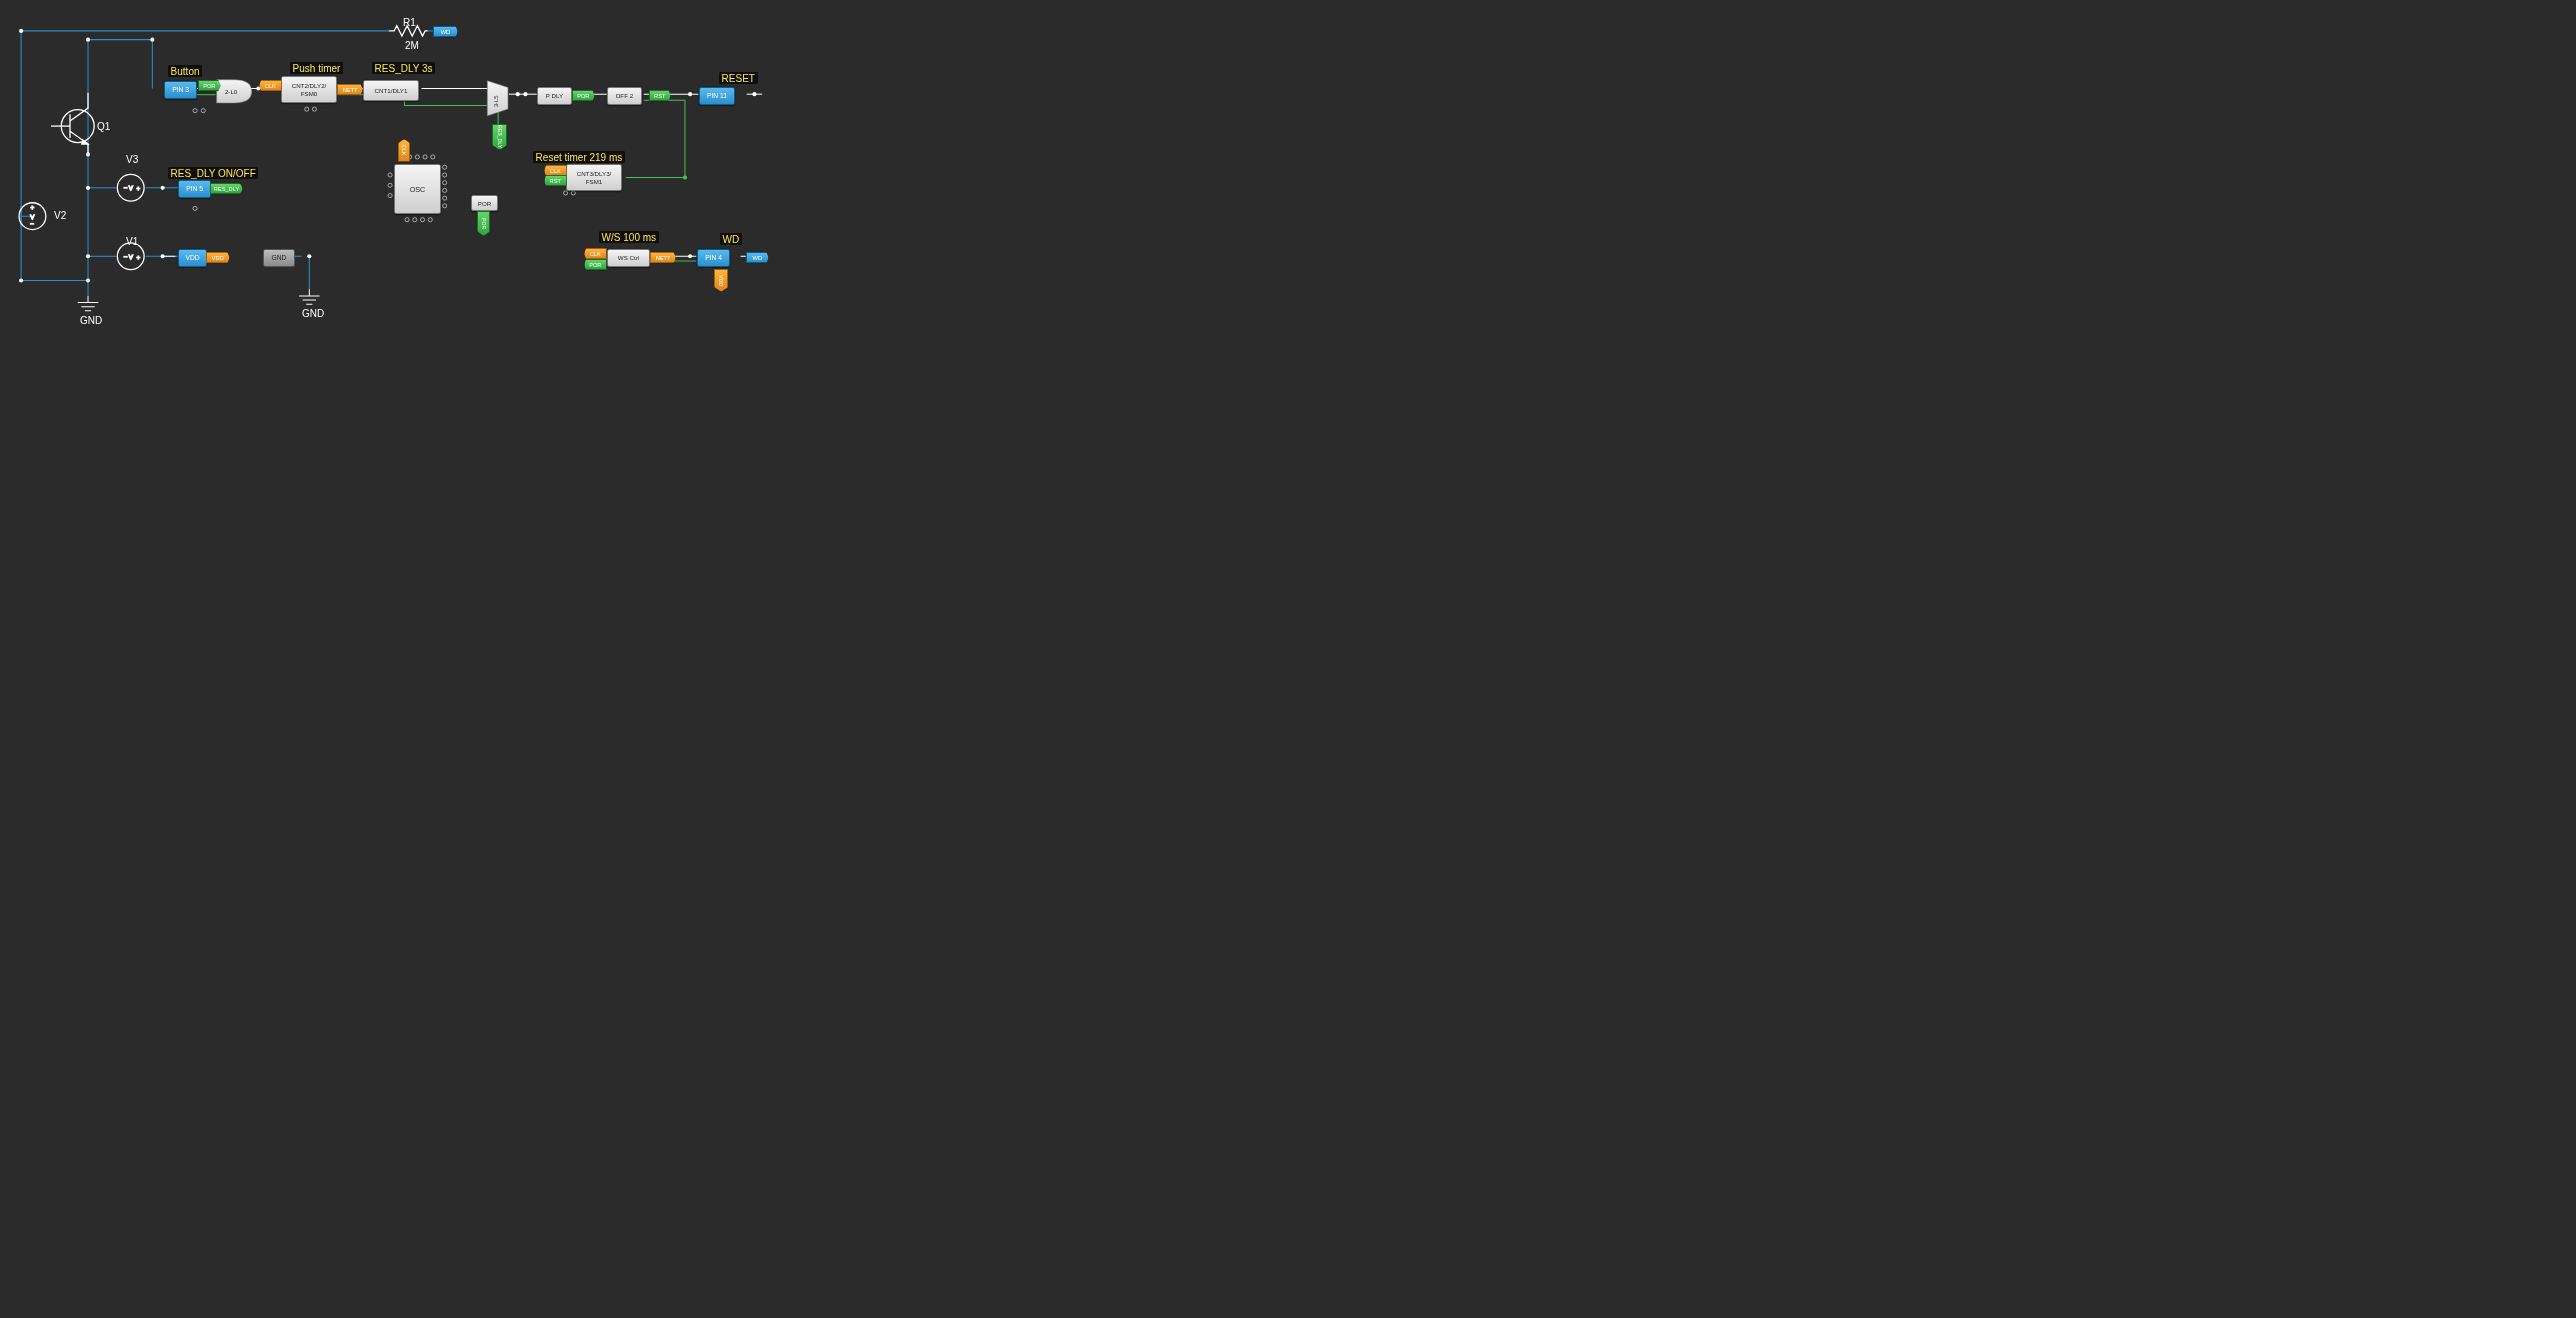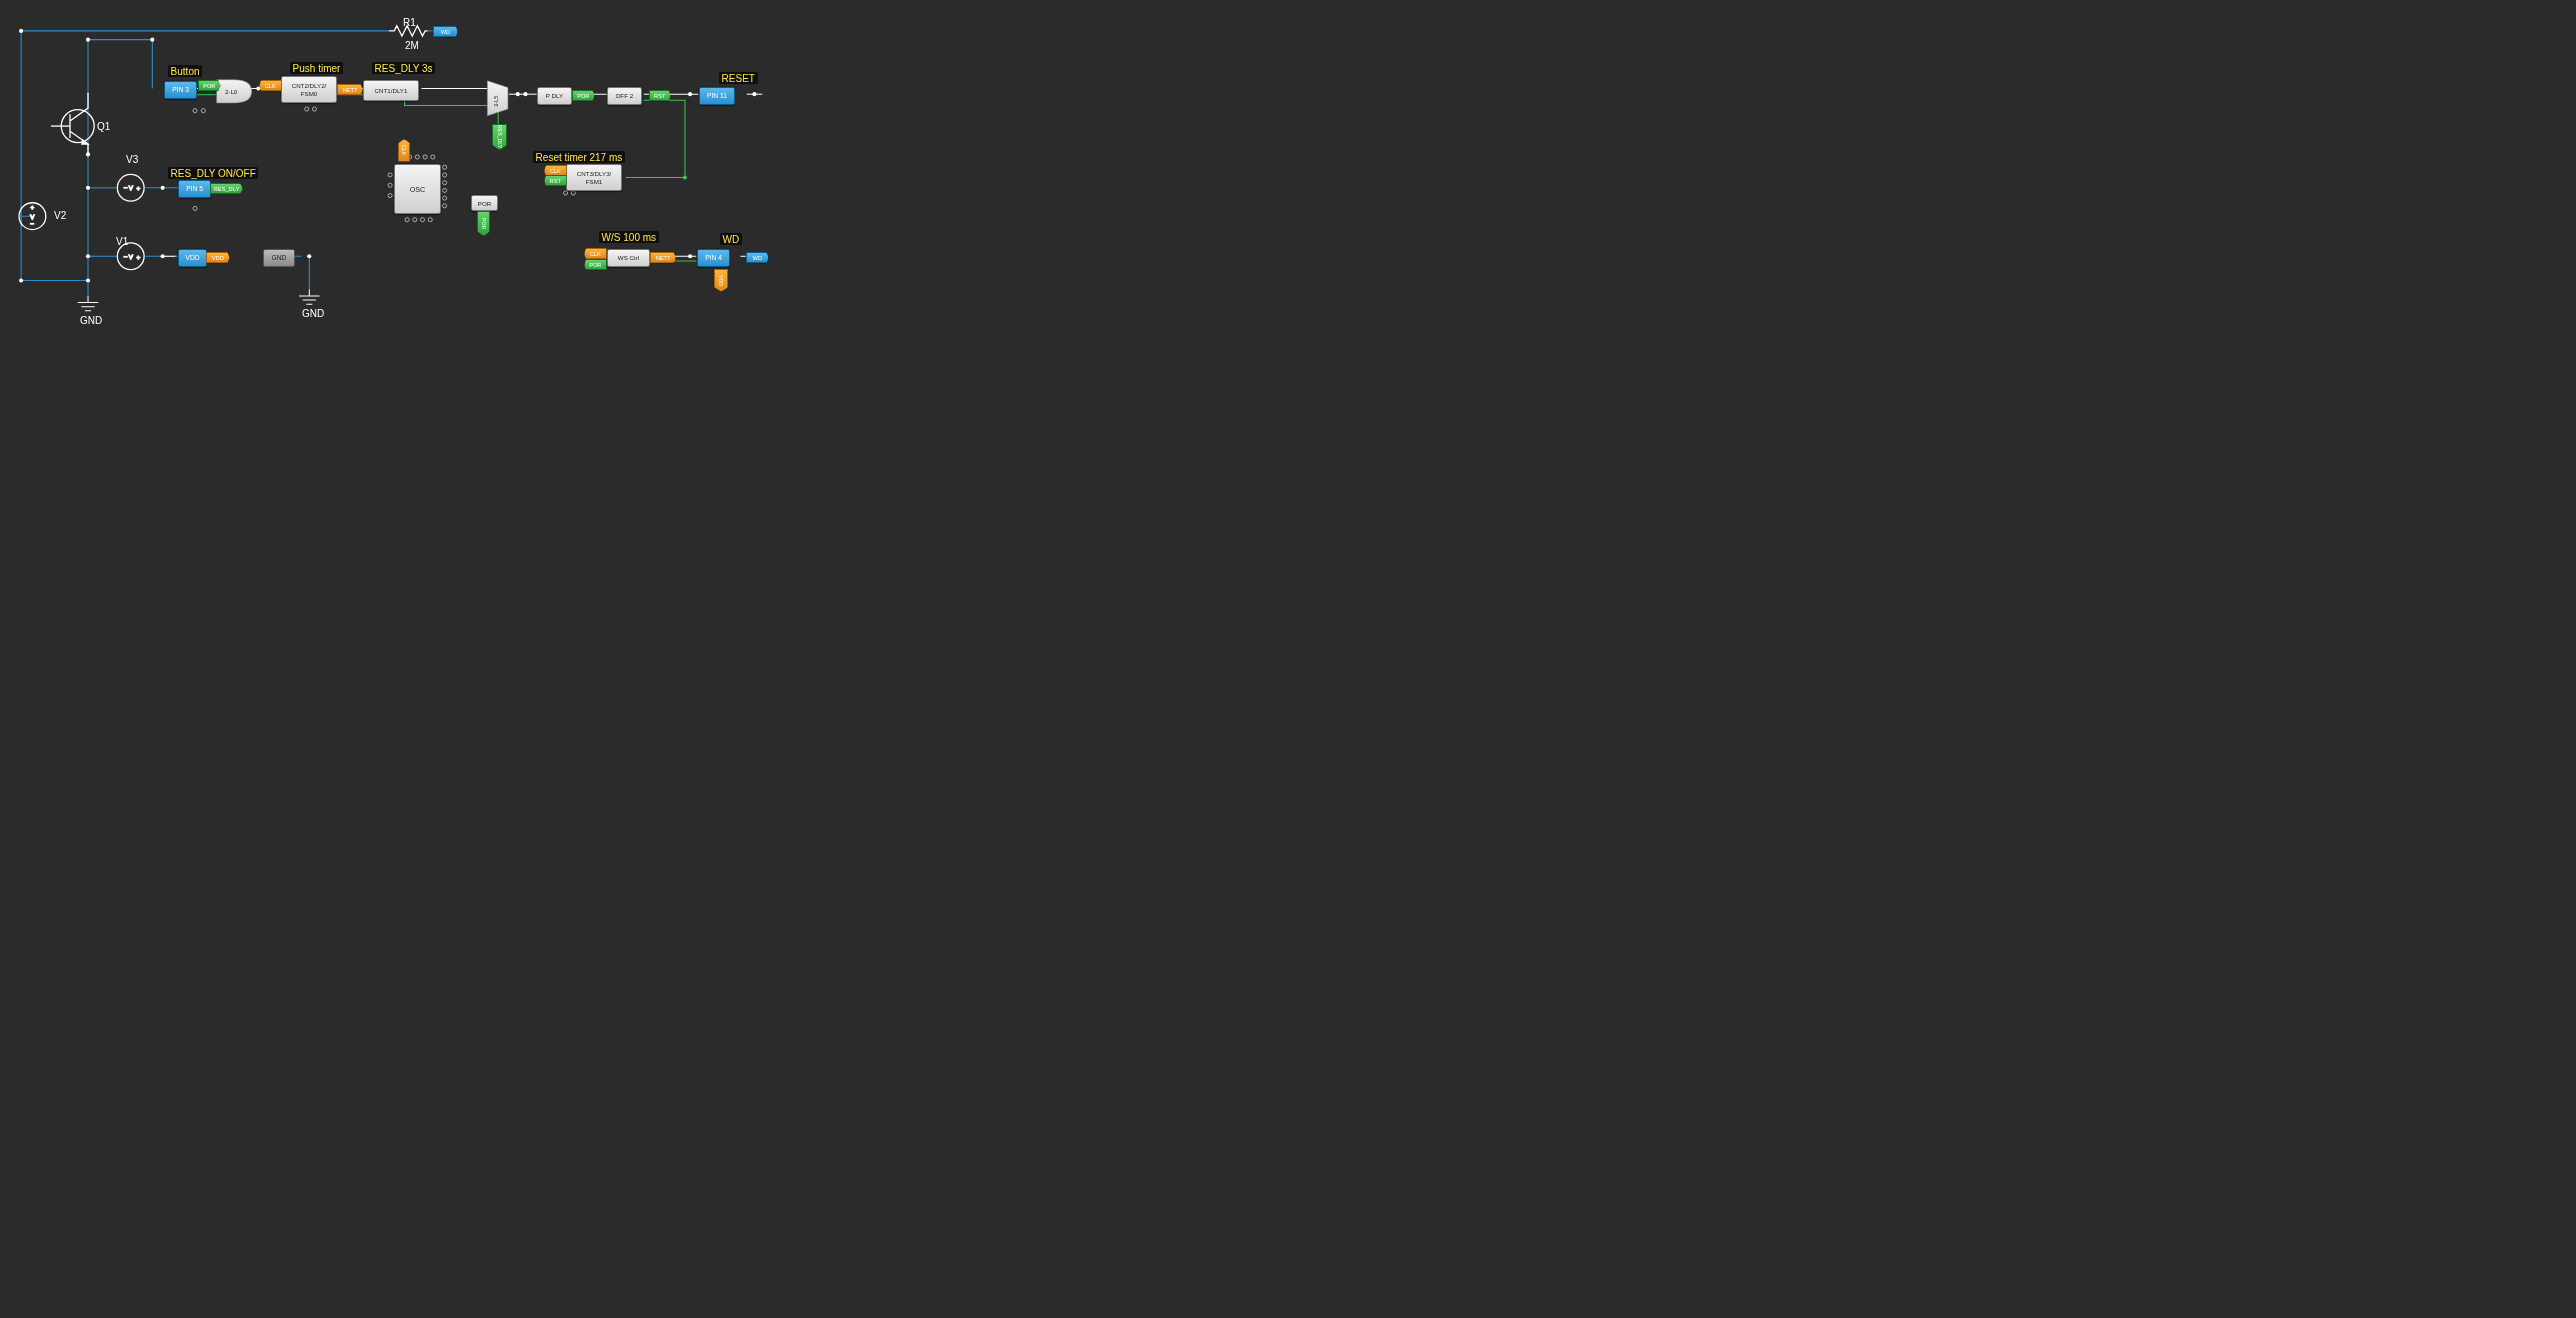--- a/index.html
+++ b/index.html
@@ -167,29 +167,29 @@
   <text x="966" y="197" font-size="11" fill="#222" text-anchor="middle" transform="rotate(-90 966 197)">3-L5</text>
 </svg>
 
 <div class="wlabel" style="left:403px;top:16.5px">R1</div>
 <div class="wlabel" style="left:405px;top:40px">2M</div>
 <span class="tag bl" style="left:433px;top:26px;width:23px">WD</span>
 
 <div class="wlabel" style="left:97px;top:121px">Q1</div>
 <div class="wlabel" style="left:54px;top:210px">V2</div>
 <div class="wlabel" style="left:126px;top:154px">V3</div>
-<div class="wlabel" style="left:116px;top:236px">V1</div>
+<div class="wlabel" style="left:126px;top:236px">V1</div>
 <div class="wlabel" style="left:80px;top:315px">GND</div>
 <div class="wlabel" style="left:302px;top:308px">GND</div>
 
 <div class="ylabel" style="left:168px;top:65px">Button</div>
 <div class="ylabel" style="left:290px;top:62px">Push timer</div>
 <div class="ylabel" style="left:372px;top:62px">RES_DLY 3s</div>
 <div class="ylabel" style="left:719px;top:72px">RESET</div>
-<div class="ylabel" style="left:533px;top:151px">Reset timer 217 ms</div>
+<div class="ylabel" style="left:533px;top:151px">Reset timer 219 ms</div>
 <div class="ylabel" style="left:599px;top:231px">W/S 100 ms</div>
 <div class="ylabel" style="left:168px;top:167px">RES_DLY ON/OFF</div>
 <div class="ylabel" style="left:720px;top:233px">WD</div>
 
 <div class="node pin" style="left:164px;top:81px;width:31px;height:15.5px">PIN 3</div>
 <div class="node pin" style="left:178px;top:180px;width:31px;height:15.5px">PIN 5</div>
 <div class="node pin" style="left:178px;top:249px;width:27px;height:15.5px">VDD</div>
 <div class="node gnd" style="left:263px;top:249px;width:30px;height:15.5px">GND</div>
 <div class="node pin" style="left:699px;top:87px;width:34px;height:15.5px">PIN 11</div>
 <div class="node pin" style="left:697px;top:249px;width:31px;height:15.5px">PIN 4</div>

